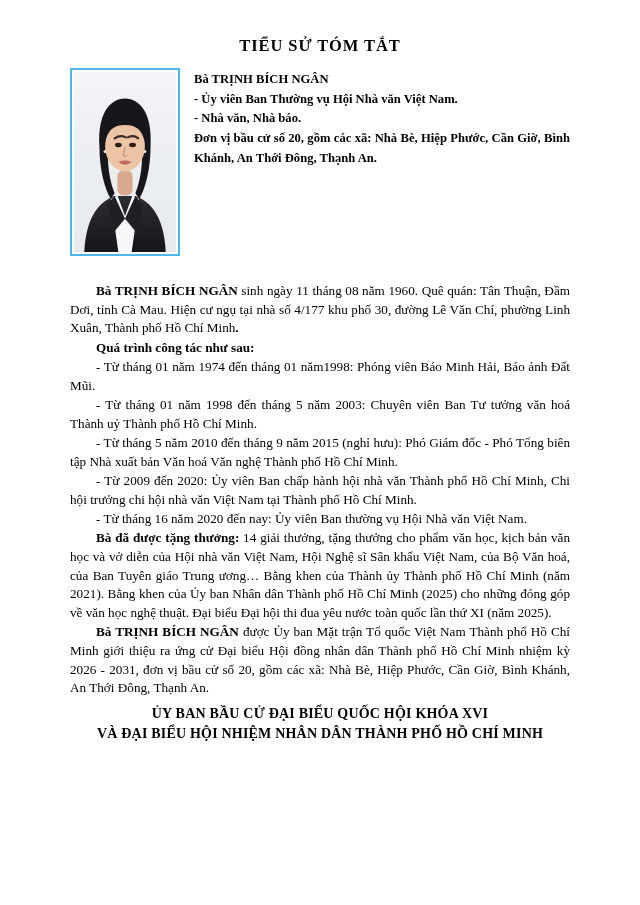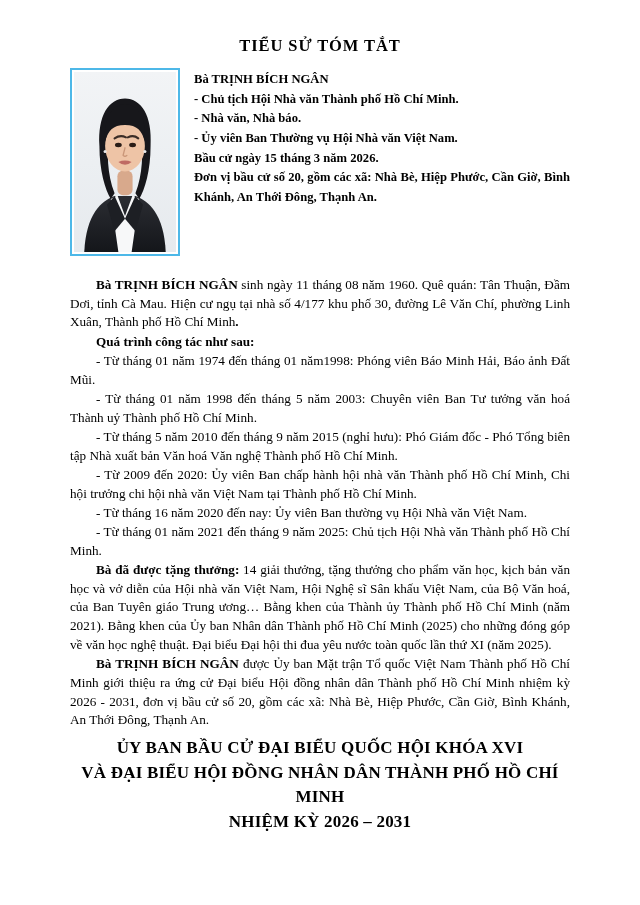--- a/index.html
+++ b/index.html
@@ -68,40 +68,40 @@
     white-space: normal;
   }
   .identity .line.justify {
     text-align: justify;
     text-align-last: left;
     white-space: normal;
   }
 
   
   .body-area {
-    margin-top: 20px;
+    margin-top: 26px;
     font-family: Liberation Serif, serif;
   }
   p.para {
     margin: 0 0 0.5px 0;
     font-size: 13.2px;
     line-height: 1.42;
     text-align: justify;
     text-indent: 26px;
     hyphens: none;
   }
   p.para.bullet { text-indent: 26px; }
   b, .b { font-weight: bold; }
 
   
   .footer {
     margin-top: 6px;
     text-align: center;
     font-weight: bold;
-    font-size: 17px;
+    font-size: 14px;
     line-height: 1.45;
     letter-spacing: 0.2px;
   }
 </style>
 </head>
 <body>
 
 <div class="page">
 
   <div class="doc-title">TIỂU SỬ TÓM TẮT</div>
@@ -149,46 +149,42 @@
           <path d="M48 95 q7 -3 14 0 q-7 6 -14 0 Z" fill="#bf6a63"></path>
 
           <circle cx="34" cy="84" r="1.6" fill="#e9e9ea"></circle>
           <circle cx="76" cy="84" r="1.6" fill="#e9e9ea"></circle>
         </svg>
       </div>
     </div>
 
     <div class="identity">
       <div class="line">Bà TRỊNH BÍCH NGÂN</div>
-      <div class="line">- Chủ tịch Hội Nhà văn Thành phố Hồ Chí Minh.</div>
+      <div class="line">- Ủy viên Ban Thường vụ Hội Nhà văn Việt Nam.</div>
       <div class="line">- Nhà văn, Nhà báo.</div>
-      <div class="line">- Ủy viên Ban Thường vụ Hội Nhà văn Việt Nam.</div>
-      <div class="line">Bầu cử ngày 15 tháng 3 năm 2026.</div>
       <div class="line justify">Đơn vị bầu cử số 20, gồm các xã: Nhà Bè, Hiệp Phước, Cần Giờ, Bình Khánh, An Thới Đông, Thạnh An.</div>
     </div>
   </div>
 
   <div class="body-area">
 
     <p class="para"><b>Bà TRỊNH BÍCH NGÂN</b><span> sinh ngày 11 tháng 08 năm 1960. Quê quán: Tân Thuận, Đầm Dơi, tỉnh Cà Mau. Hiện cư ngụ tại nhà số 4/177 khu phố 30, đường Lê Văn Chí, phường Linh Xuân, Thành phố Hồ Chí Minh</span><b>.</b></p>
 
     <p class="para"><b>Quá trình công tác như sau:</b></p>
 
     <p class="para bullet">- Từ tháng 01 năm 1974 đến tháng 01 năm1998: Phóng viên Báo Minh Hải, Báo ảnh Đất Mũi.</p>
     <p class="para bullet">- Từ tháng 01 năm 1998 đến tháng 5 năm 2003: Chuyên viên Ban Tư tưởng văn hoá Thành uỷ Thành phố Hồ Chí Minh.</p>
     <p class="para bullet">- Từ tháng 5 năm 2010 đến tháng 9 năm 2015 (nghỉ hưu): Phó Giám đốc - Phó Tổng biên tập Nhà xuất bản Văn hoá Văn nghệ Thành phố Hồ Chí Minh.</p>
     <p class="para bullet">- Từ 2009 đến 2020: Ủy viên Ban chấp hành hội nhà văn Thành phố Hồ Chí Minh, Chi hội trưởng chi hội nhà văn Việt Nam tại Thành phố Hồ Chí Minh.</p>
     <p class="para bullet">- Từ tháng 16 năm 2020 đến nay: Ủy viên Ban thường vụ Hội Nhà văn Việt Nam.</p>
-    <p class="para bullet">- Từ tháng 01 năm 2021 đến tháng 9 năm 2025: Chủ tịch Hội Nhà văn Thành phố Hồ Chí Minh.</p>
 
     <p class="para"><b>Bà đã được tặng thưởng:</b><span> 14 giải thưởng, tặng thưởng cho phẩm văn học, kịch bản văn học và vở diễn của Hội nhà văn Việt Nam, Hội Nghệ sĩ Sân khấu Việt Nam, của Bộ Văn hoá, của Ban Tuyên giáo Trung ương… Bằng khen của Thành ủy Thành phố Hồ Chí Minh (năm 2021). Bằng khen của Ủy ban Nhân dân Thành phố Hồ Chí Minh (2025) cho những đóng góp về văn học nghệ thuật. Đại biểu Đại hội thi đua yêu nước toàn quốc lần thứ XI (năm 2025).</span></p>
 
     <p class="para"><b>Bà TRỊNH BÍCH NGÂN</b><span> được Ủy ban Mặt trận Tổ quốc Việt Nam Thành phố Hồ Chí Minh giới thiệu ra ứng cử Đại biểu Hội đồng nhân dân Thành phố Hồ Chí Minh nhiệm kỳ 2026 - 2031, đơn vị bầu cử số 20, gồm các xã: Nhà Bè, Hiệp Phước, Cần Giờ, Bình Khánh, An Thới Đông, Thạnh An.</span></p>
 
   </div>
 
   <div class="footer">
     <div>ỦY BAN BẦU CỬ ĐẠI BIỂU QUỐC HỘI KHÓA XVI</div>
-    <div>VÀ ĐẠI BIỂU HỘI ĐỒNG NHÂN DÂN THÀNH PHỐ HỒ CHÍ MINH</div>
-    <div>NHIỆM KỲ 2026 – 2031</div>
+    <div>VÀ ĐẠI BIỂU HỘI NHIỆM NHÂN DÂN THÀNH PHỐ HỒ CHÍ MINH</div>
   </div>
 
 </div>
 
 </body></html>

